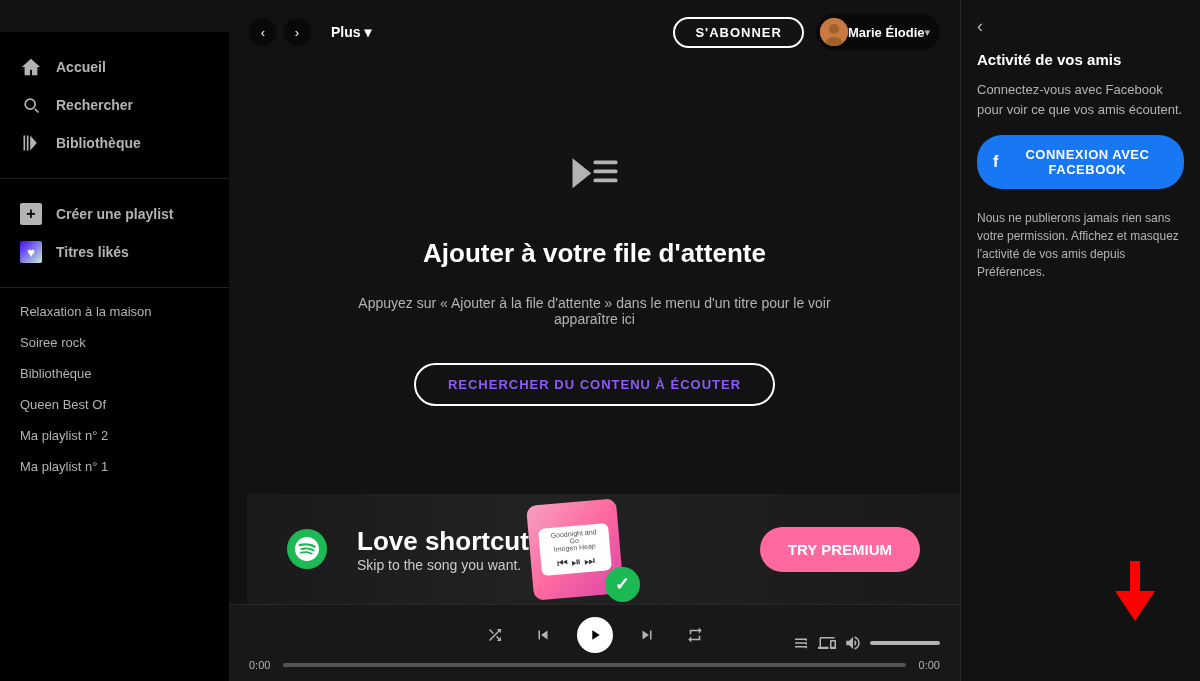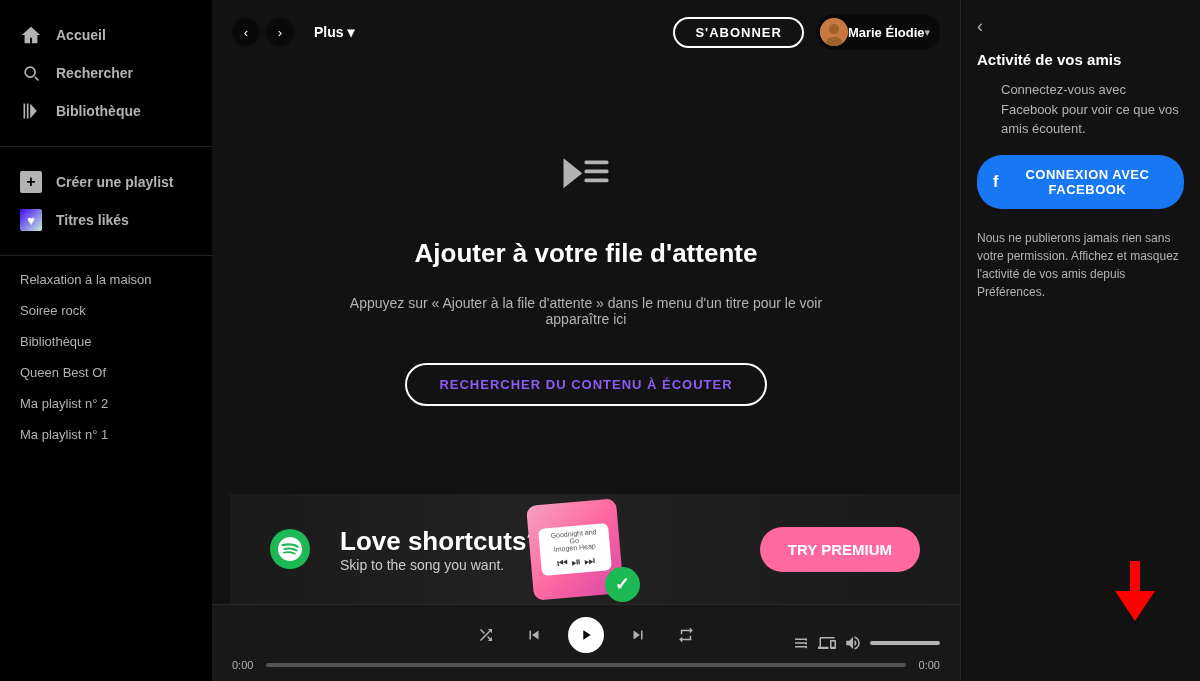--- a/index.html
+++ b/index.html
@@ -16,26 +16,27 @@
 
     
     .app-container {
       display: flex;
       flex: 1;
       overflow: hidden;
     }
 
     
     .sidebar {
-      width: 212px;
+      width: 229px;
       background: #000;
       display: flex;
       flex-direction: column;
       padding: 0;
       flex-shrink: 0;
+      margin-top: 32px;
     }
 
     .sidebar-nav {
       padding: 16px 8px;
       border-bottom: 1px solid #222;
     }
 
     .sidebar-nav-item {
       display: flex;
       align-items: center;
@@ -392,21 +393,20 @@
       color: #b3b3b3;
       cursor: pointer;
       font-size: 18px;
     }
 
     .friends-description {
       font-size: 13px;
       color: #b3b3b3;
       line-height: 1.5;
       margin-bottom: 16px;
-      margin-left: 24px;
     }
 
     .fb-connect-btn {
       background: #1877f2;
       border: none;
       color: #fff;
       border-radius: 25px;
       padding: 12px 16px;
       font-size: 13px;
       font-weight: 700;

